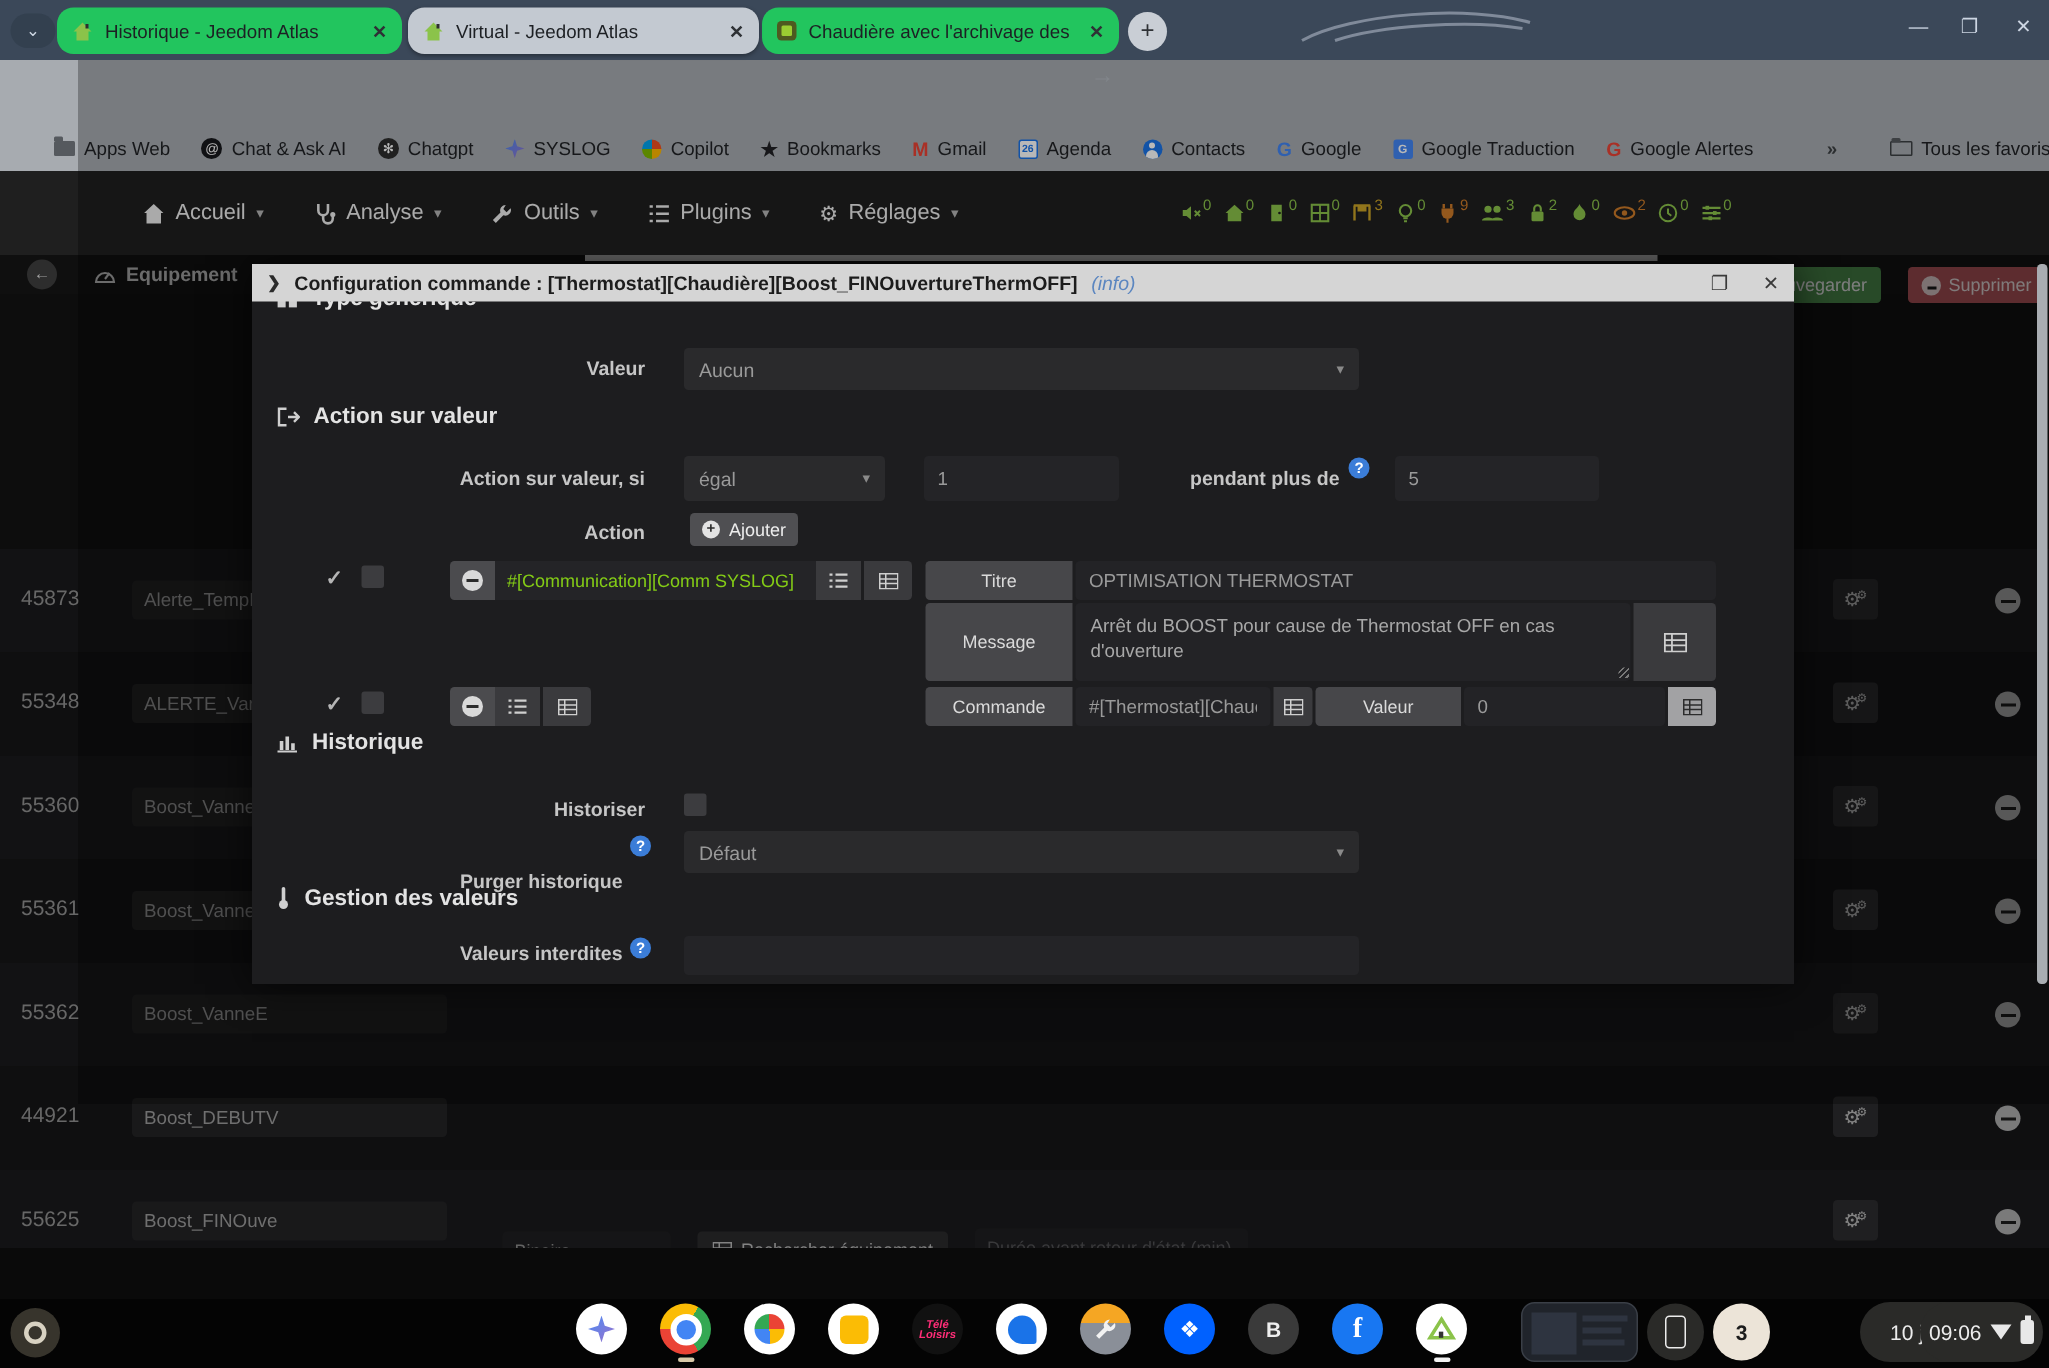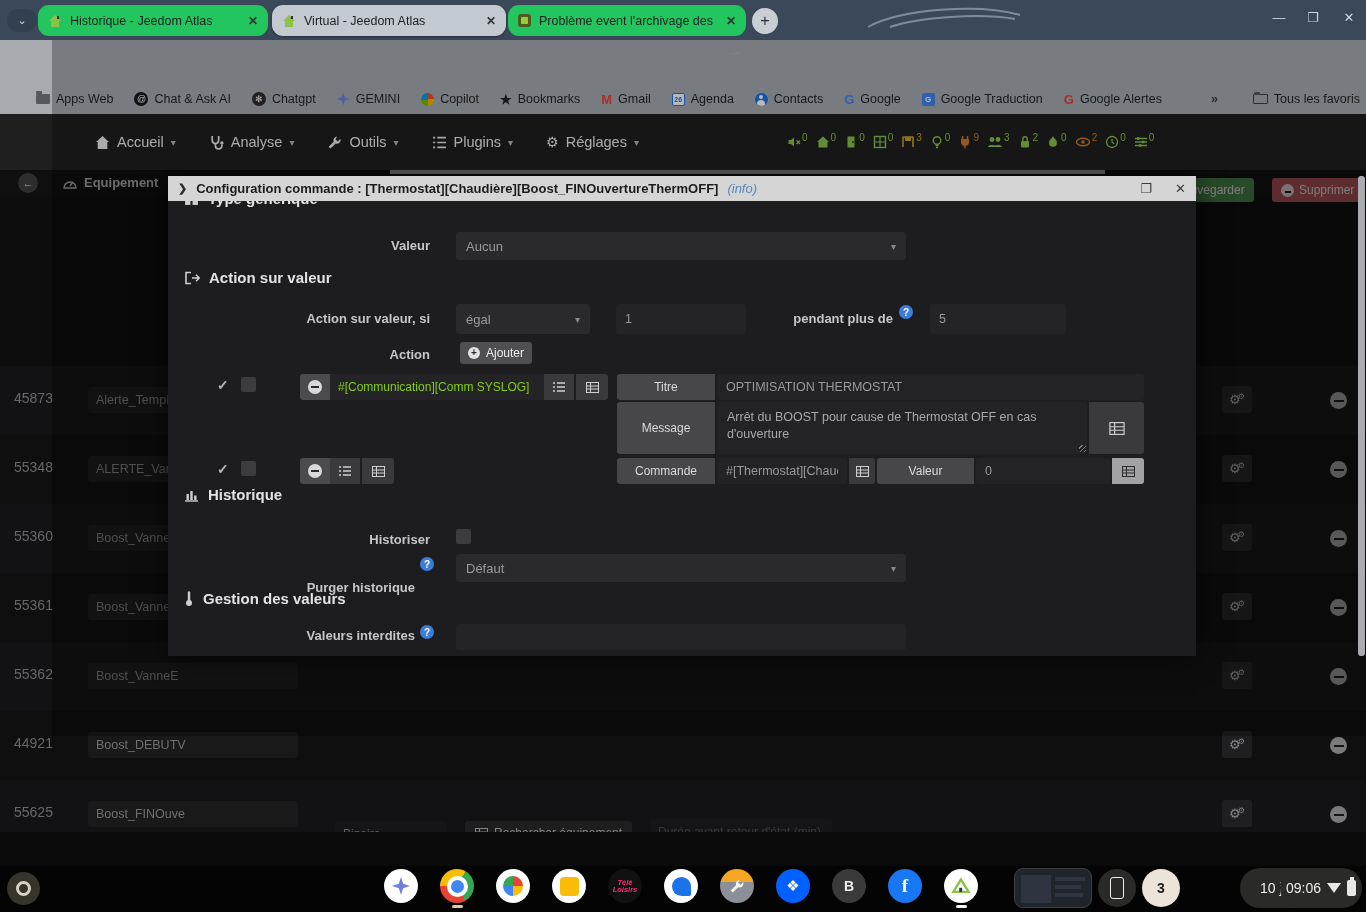--- a/index.html
+++ b/index.html
@@ -222,21 +222,21 @@
         <path d="M7 1 L13 7 H11 V13 H3 V7 H1 Z" fill="#8bc34a"></path>
         <rect x="9" y="2" width="2" height="3" fill="#2e2e2e"></rect>
       </svg>
     <span class="ttitle">Virtual - Jeedom Atlas</span>
     <span class="tclose">✕</span>
   </div>
   <div class="tab" style="left:508px;width:238px;">
     <span class="fav3">
         <i></i>
       </span>
-    <span class="ttitle">Problème event l'archivage des</span>
+    <span class="ttitle">Chaudière avec l'archivage des</span>
     <span class="tclose">✕</span>
   </div>
   <div class="newtab">
       <span>+</span>
     </div>
 
   <span class="wctl" style="left:1268px;">—</span>
   <span class="wctl" style="left:1302px;">❐</span>
   <span class="wctl" style="left:1338px;">✕</span>
 </div>
@@ -275,21 +275,21 @@
   <span class="bm">
       <span class="favdot" style="background:#17181c;">@</span>
       <span>Chat &amp; Ask AI</span>
     </span>
   <span class="bm">
       <span class="favdot" style="background:#2d2d2d;">✻</span>
       <span>Chatgpt</span>
     </span>
   <span class="bm">
       <span class="gem4"></span>
-      <span>GEMINI</span>
+      <span>SYSLOG</span>
     </span>
   <span class="bm">
       <span class="copi"></span>
       <span>Copilot</span>
     </span>
   <span class="bm">
       <span class="glett" style="color:#202124;">★</span>
       <span>Bookmarks</span>
     </span>
   <span class="bm">

